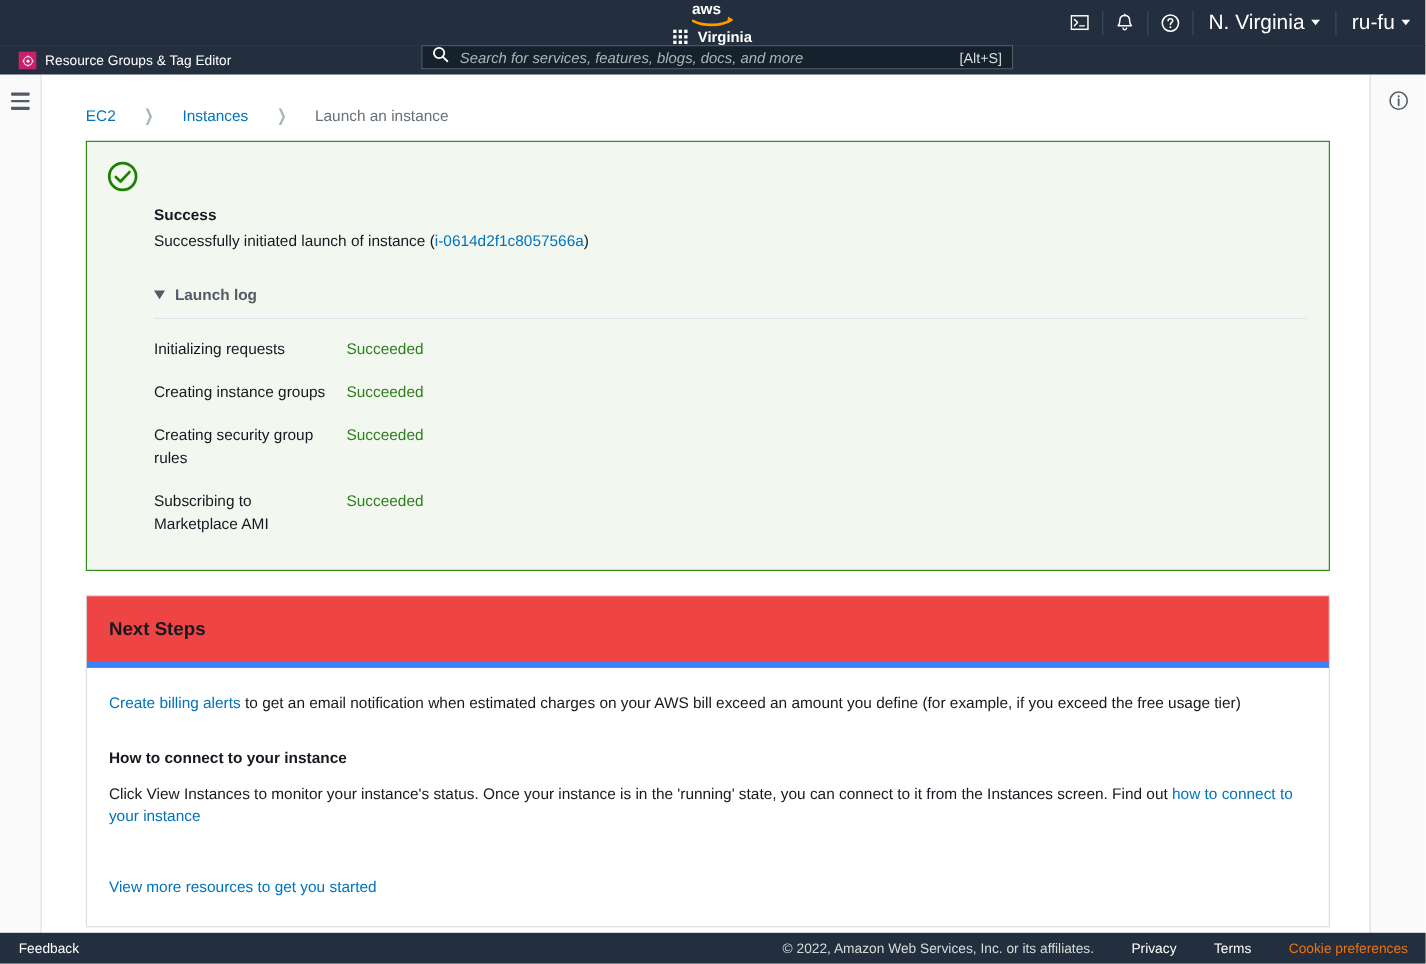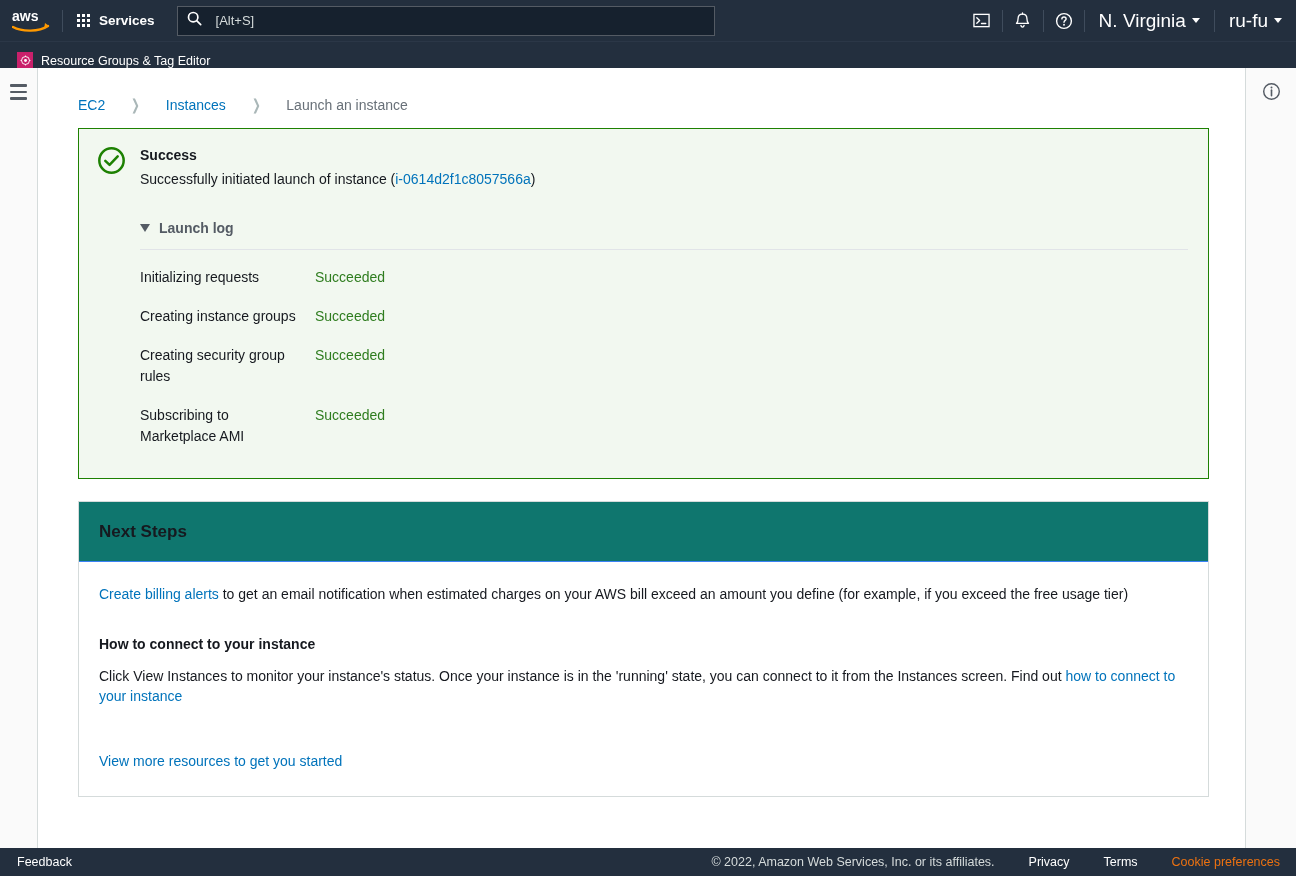--- a/index.html
+++ b/index.html
@@ -13,20 +13,21 @@
   }
 
   
   .topnav {
     height: 41px;
     background: #232f3e;
     display: flex;
     align-items: center;
     color: #fff;
     position: relative;
+    flex-direction: column;
   }
   .aws-logo {
     width: 62px; height: 41px;
     display: flex; align-items: center; justify-content: center;
     cursor: pointer;
   }
   .aws-logo svg { display:block; }
   .nav-divider {
     width: 1px; height: 22px; background: #3f4c5c;
   }
@@ -84,21 +85,21 @@
     border-left: 4px solid transparent;
     border-right: 4px solid transparent;
     border-top: 5px solid #fff;
     display: inline-block;
   }
 
   
   .secondbar {
     height: 27px;
     background: #232f3e;
-    display: flex; align-items: flex-end;
+    display: flex; align-items: center;
     padding-left: 17px;
     gap: 8px;
     border-top: 1px solid #2b3747;
   }
   .rg-icon {
     width: 16px; height: 16px;
     background: #c9206b;
     display: flex; align-items: center; justify-content: center;
     flex: 0 0 auto;
   }
@@ -158,21 +159,21 @@
 
   
   .alert {
     border: 1px solid #1d8102;
     background: #f2f8f0;
     padding: 16px 20px 22px 18px;
     display: flex;
     gap: 14px;
   }
   .check-icon { flex: 0 0 auto; margin-top: 1px; }
-  .alert-body { flex: 1 1 auto; min-width: 0; }
+  .alert-body { flex: 1 1 auto; min-width: 0; margin-top: 40px; }
   .alert-title {
     font-size: 14px; font-weight: 700; color: #16191f;
     margin-bottom: 4px; line-height: 1.45;
   }
   .alert-msg {
     font-size: 14px; color: #16191f; line-height: 1.45;
   }
   .alert-msg a { color: #0073bb; text-decoration: none; cursor: pointer; }
 
   .launchlog-toggle {
@@ -204,22 +205,22 @@
   .log-name { color: #16191f; width: 175px; padding-right: 10px !important; }
   .log-status { color: #2f7d1f; }
 
   
   .card {
     margin-top: 22px;
     border: 1px solid #d5dbdb;
     background: #fff;
   }
   .card-head {
-    background: #0f766e;
-    border-bottom: 1px solid #3b82f6;
+    background: #ef4444;
+    border-bottom: 6px solid #3b82f6;
     padding: 20px 20px 19px 20px;
   }
   .card-head h2 {
     margin: 0;
     font-size: 17px; font-weight: 700; color: #16191f;
   }
   .card-body { padding: 22px 20px 26px 20px; }
   .sect-title {
     font-size: 14px; font-weight: 700; color: #16191f;
     margin: 0 0 14px 0;
@@ -284,30 +285,31 @@
       <i></i>
         <i></i>
         <i></i>
         <i></i>
         <i></i>
         <i></i>
         <i></i>
         <i></i>
         <i></i>
     </span>
-    <span>Services</span>
+    <span>Virginia</span>
   </div>
 
   <div class="searchwrap">
     <span class="mag">
       <svg width="15" height="15" viewBox="0 0 16 16">
         <circle cx="6.6" cy="6.6" r="5" fill="none" stroke="#ffffff" stroke-width="1.8"></circle>
         <line x1="10.3" y1="10.3" x2="14.6" y2="14.6" stroke="#ffffff" stroke-width="1.8" stroke-linecap="round"></line>
       </svg>
     </span>
+    <input type="text" placeholder="Search for services, features, blogs, docs, and more" style="">
     <span class="altbadge">[Alt+S]</span>
   </div>
 
   <div class="nav-right">
     <div class="nav-icon-btn">
       <svg width="17" height="17" viewBox="0 0 18 18">
         <rect x="1" y="2.5" width="16" height="13" fill="none" stroke="#ffffff" stroke-width="1.4"></rect>
         <polyline points="4,6 7,9 4,12" fill="none" stroke="#ffffff" stroke-width="1.4" stroke-linecap="round" stroke-linejoin="round"></polyline>
         <line x1="9" y1="12.2" x2="13.5" y2="12.2" stroke="#ffffff" stroke-width="1.4" stroke-linecap="round"></line>
       </svg>

